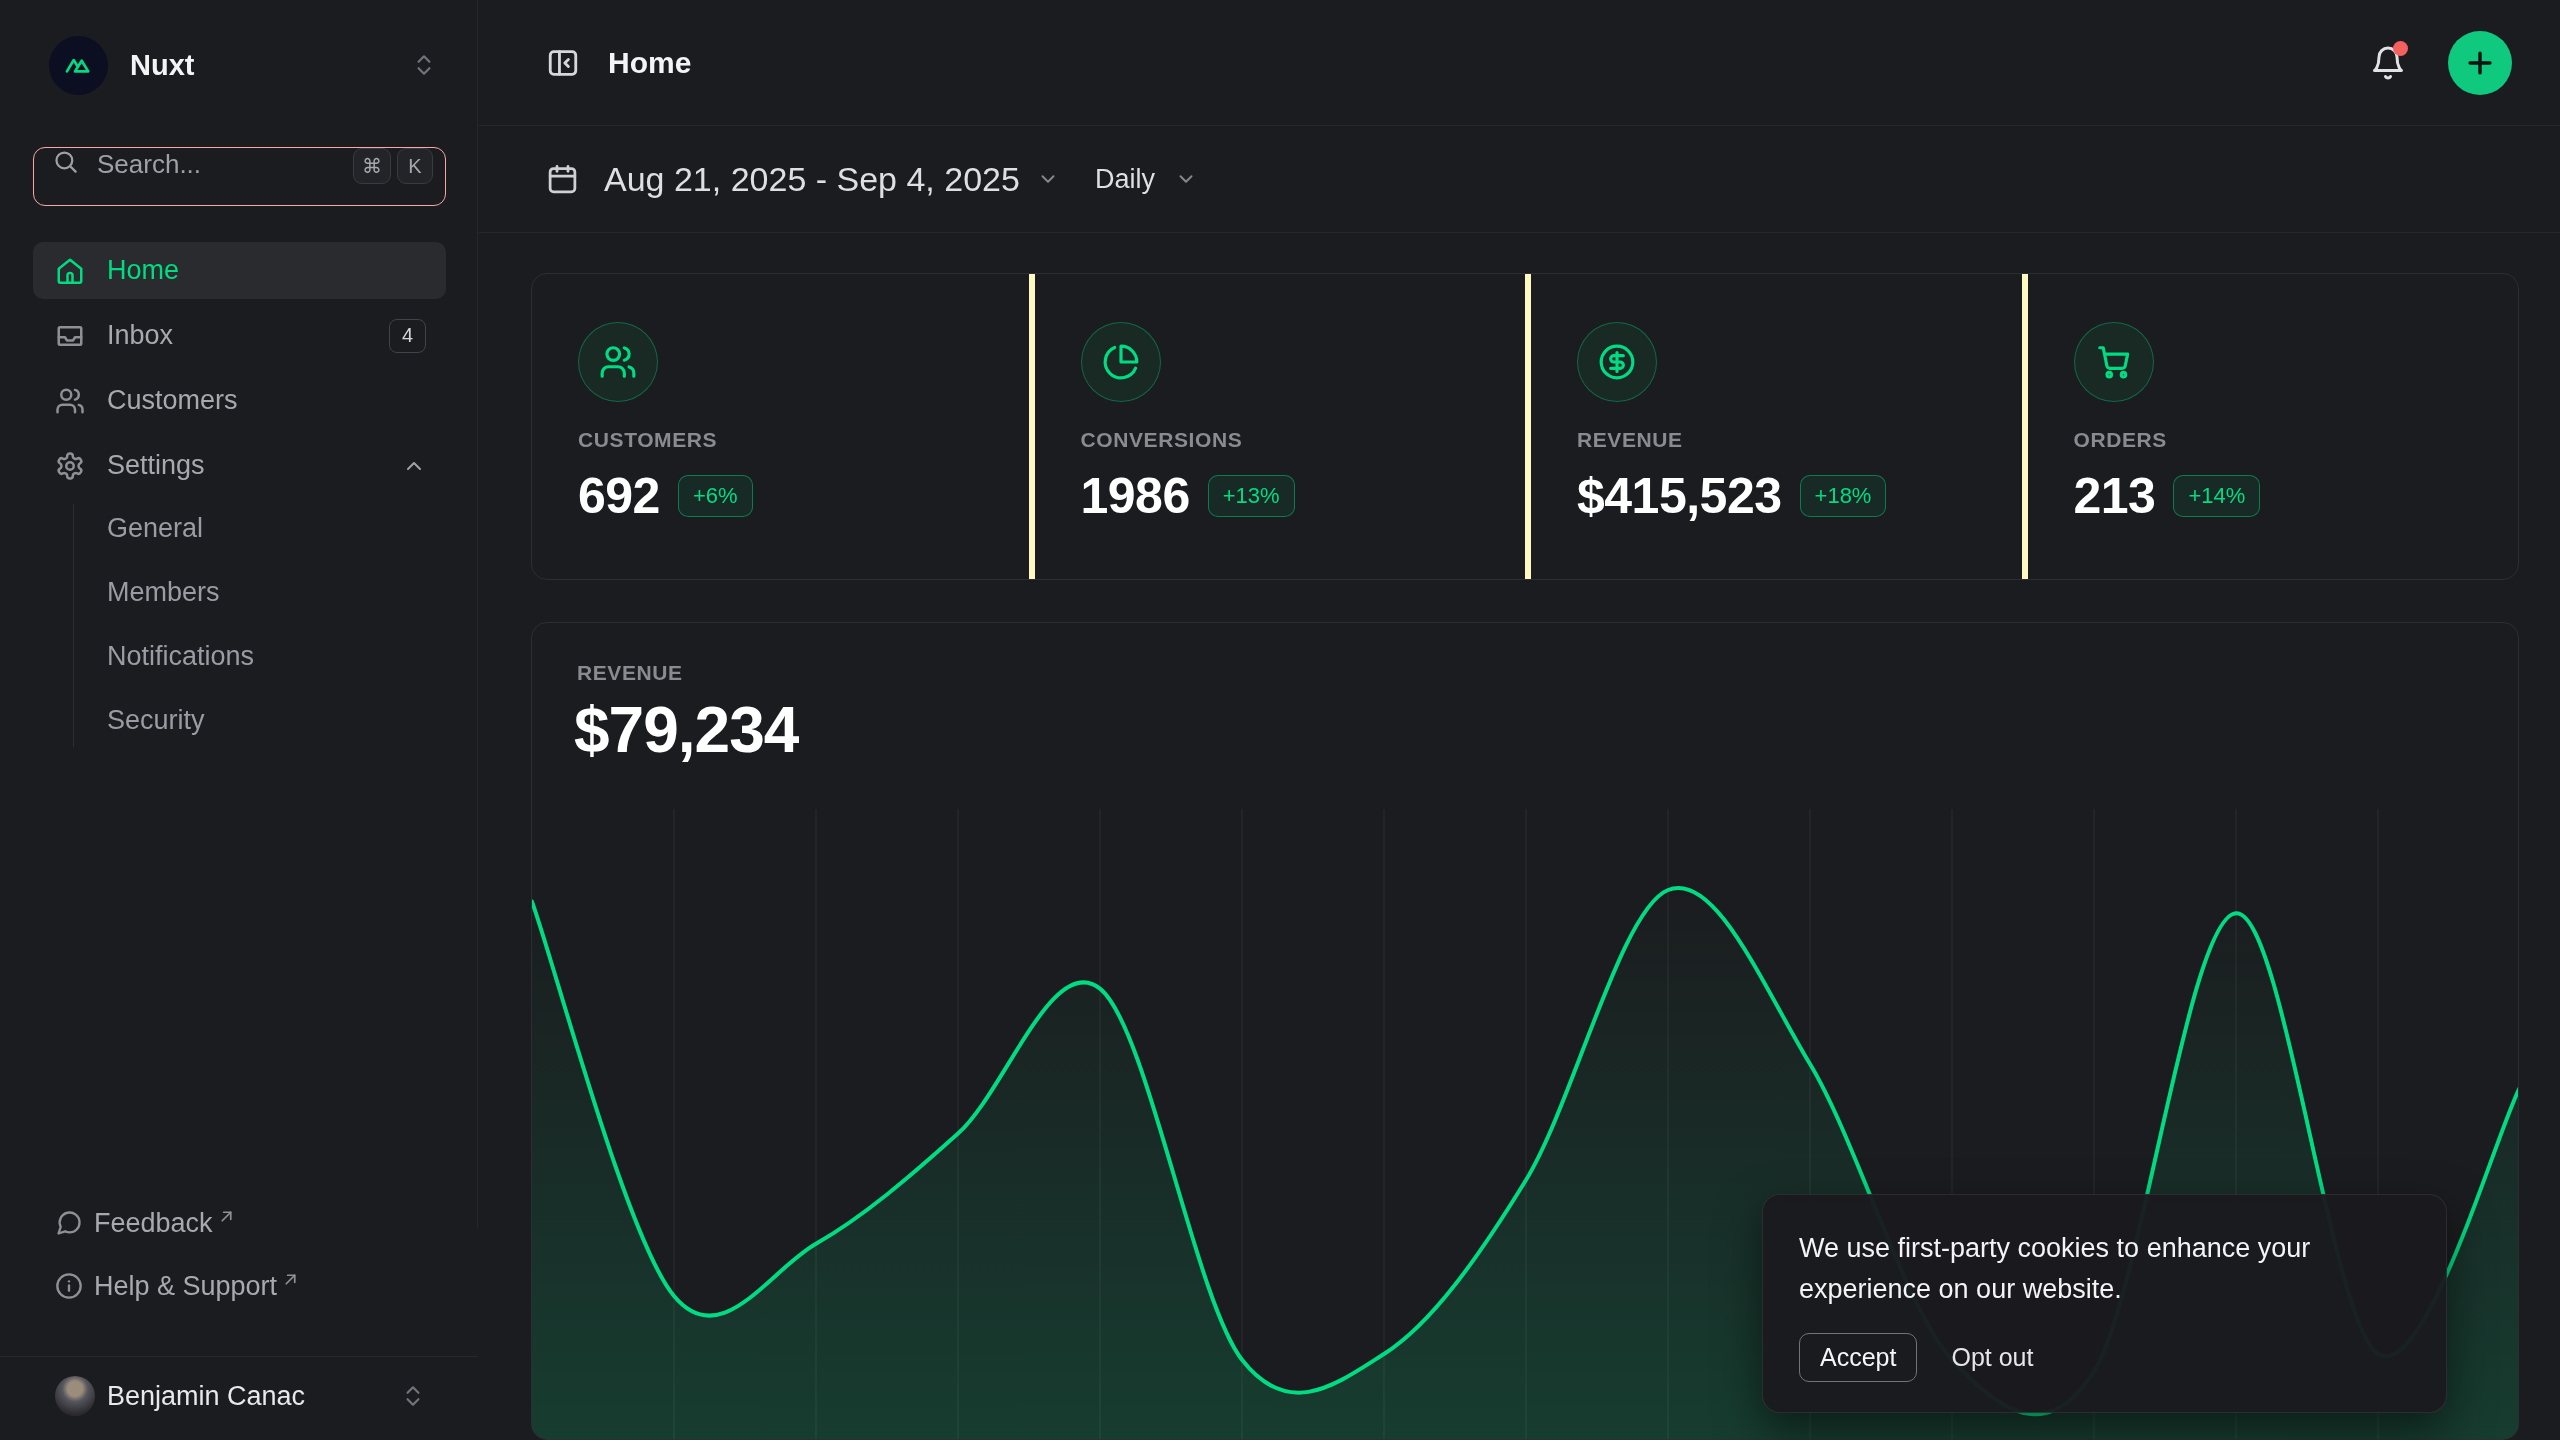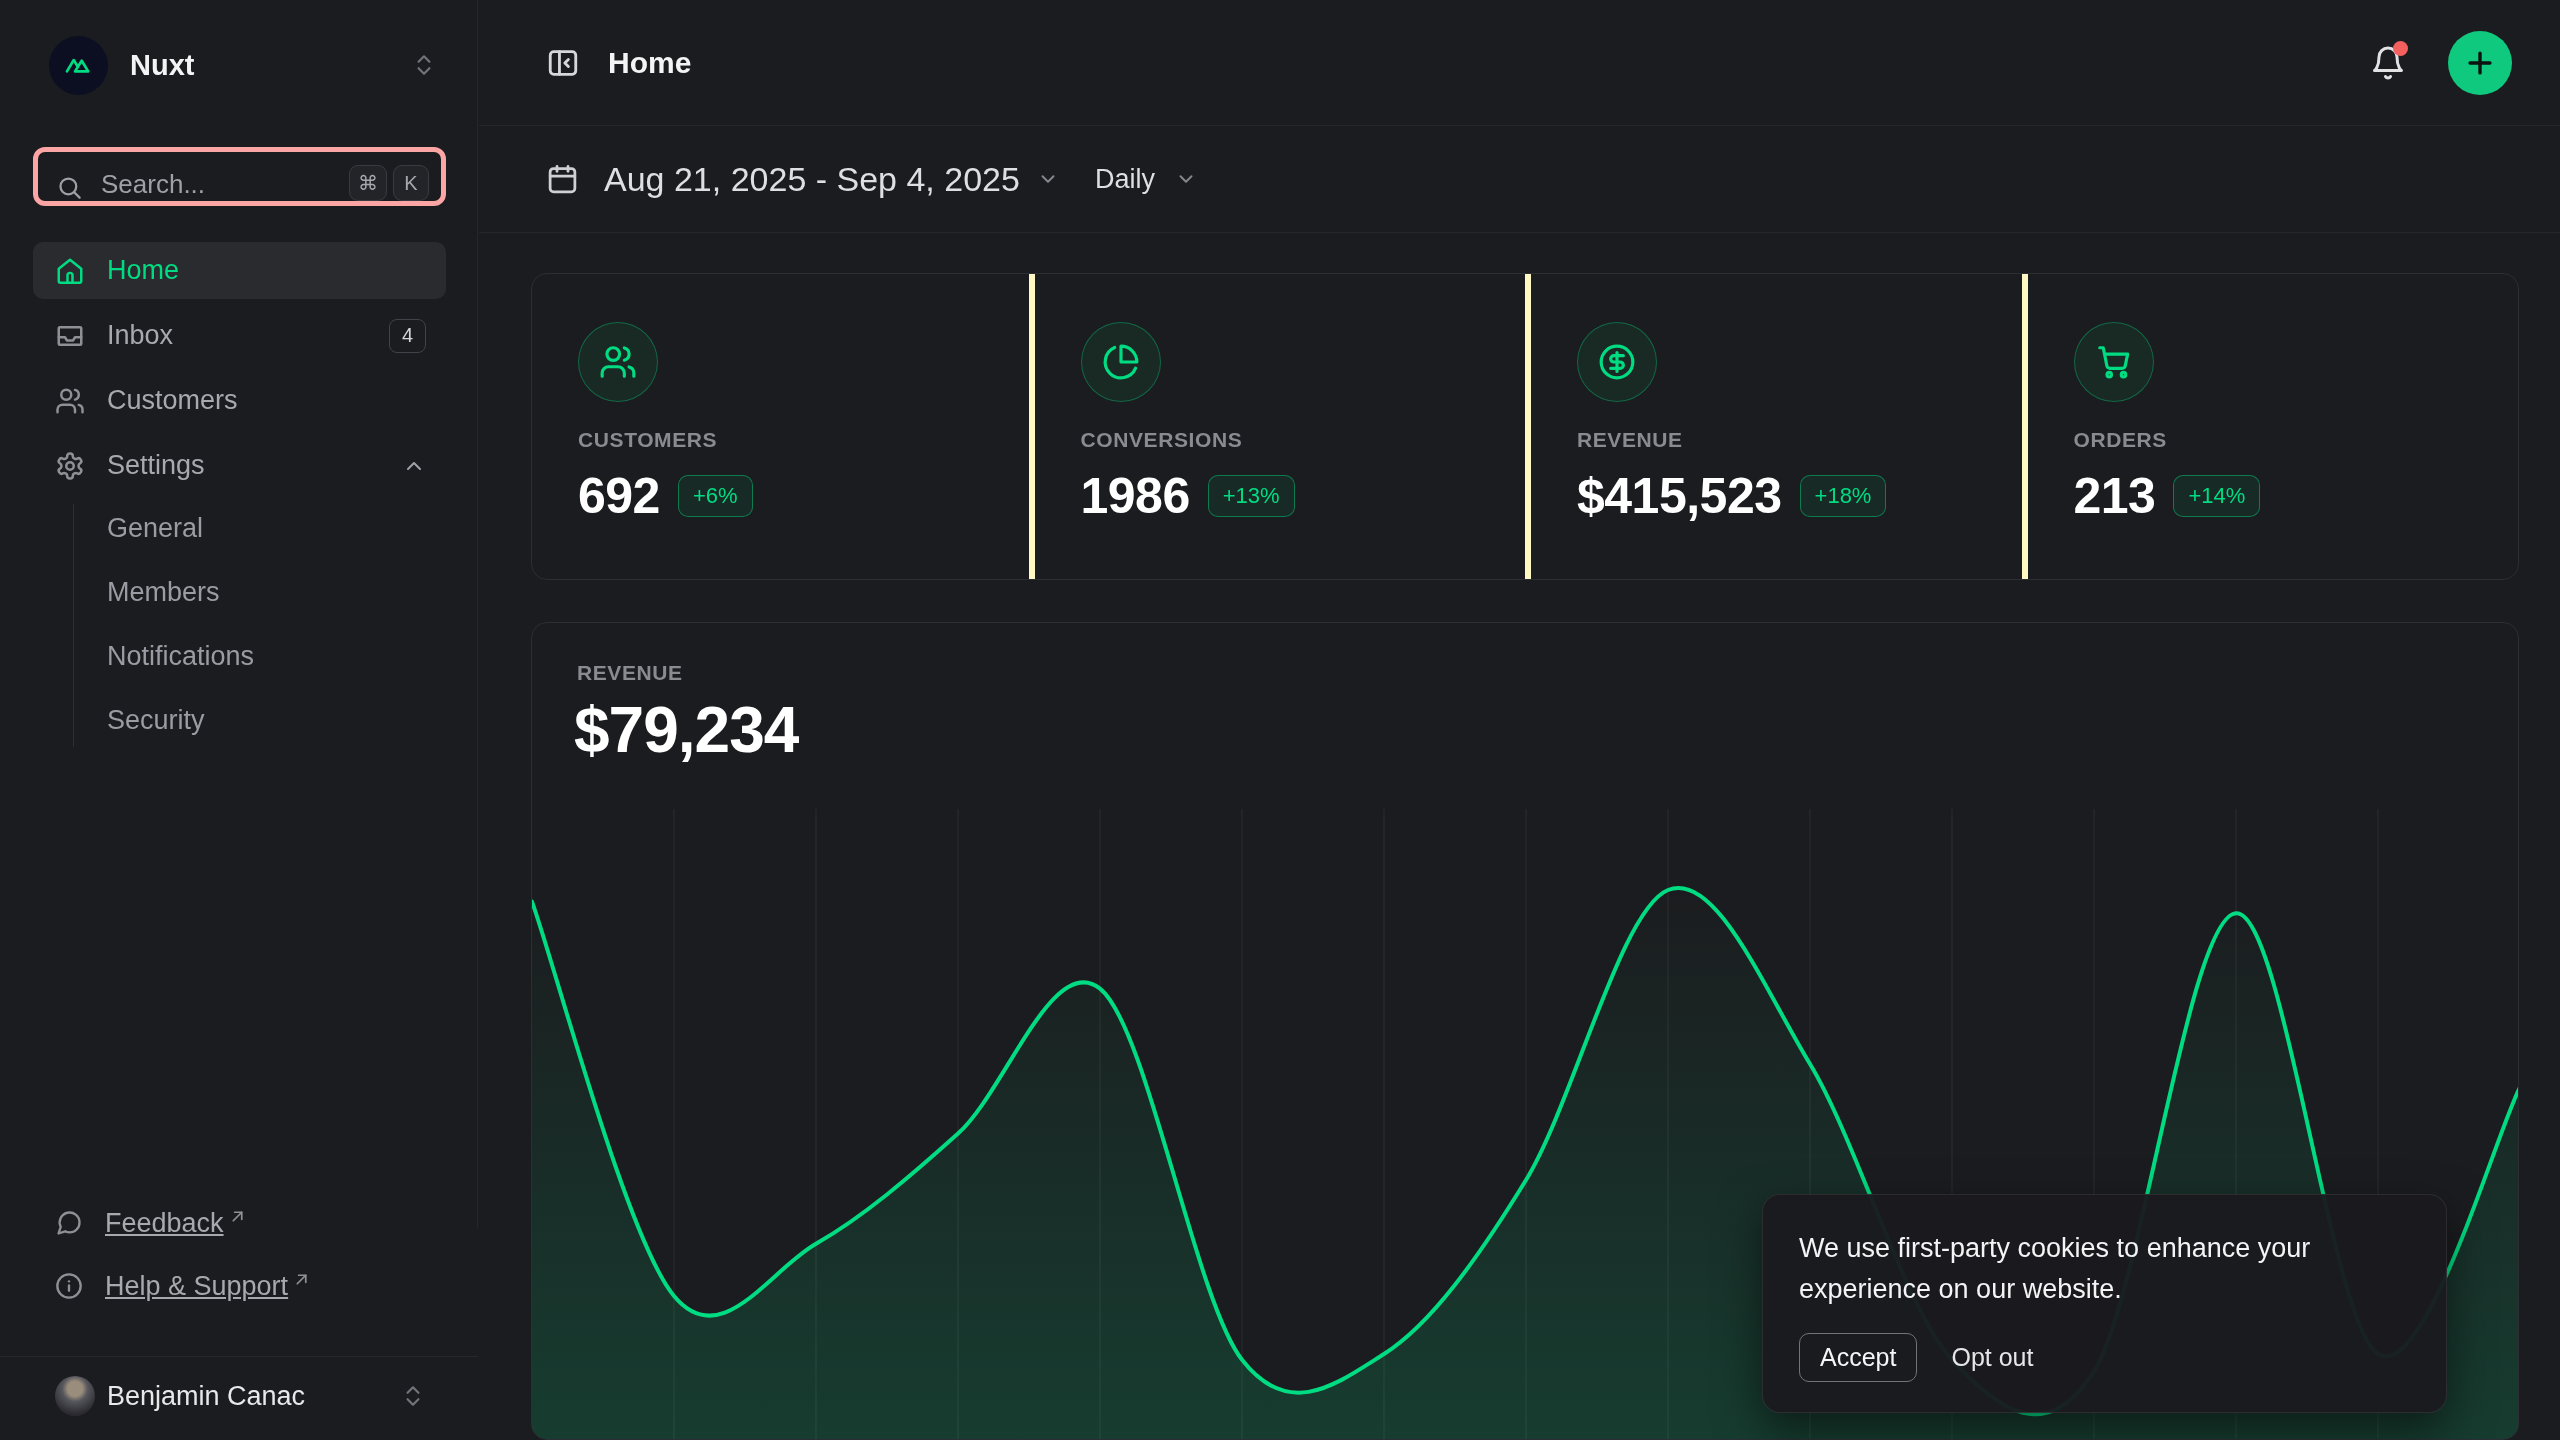--- a/index.html
+++ b/index.html
@@ -12,42 +12,42 @@
   }
   svg { display:block; }
 
   
   .sidebar { position:absolute; left:0; top:0; width:478px; height:1228px; border-right:1px solid #26272b; background:#1b1c1f; }
   .logo-row { position:absolute; left:49px; right:40px; top:35px; height:60px; display:flex; align-items:center; }
   .logo-circle { width:59px; height:59px; border-radius:50%; background:#0c0f22; display:flex; align-items:center; justify-content:center; flex:0 0 auto; }
   .logo-name { margin-left:22px; font-size:29px; font-weight:600; color:#f4f4f6; }
   .updown { margin-left:auto; color:#73747b; }
 
-  .search-box { position:absolute; left:33px; top:147px; width:413px; height:59px; border:5px solid #fca5a5; border-radius:12px; display:flex; align-items:flex-end; padding:0 12px 0 18px; color:#9ea0a6; }
+  .search-box { position:absolute; left:33px; top:147px; width:413px; height:59px; border:1px solid #fca5a5; border-radius:12px; display:flex; align-items:flex-start; padding:0 12px 0 18px; color:#9ea0a6; }
   .search-box input { flex:1; min-width:0; background:transparent; border:none; outline:none; font-family:inherit; font-size:26px; color:#e4e4e7; margin-left:16px; }
   .search-box input::placeholder { color:#9ea0a6; }
   .kbd { min-width:36px; height:36px; padding:0 8px; border:1px solid #3a3b42; background:#232428; border-radius:9px; display:flex; align-items:center; justify-content:center; font-size:20px; color:#a5a7ad; margin-left:6px; }
 
   .nav { position:absolute; left:33px; top:242px; width:413px; }
   .nav-item { height:57px; margin-bottom:8px; border-radius:10px; display:flex; align-items:center; padding:0 20px 0 22px; font-size:27px; color:#a8a9af; cursor:pointer; }
   .nav-item .nicon { width:30px; height:30px; color:#8f9096; flex:0 0 auto; }
   .nav-item .nlabel { margin-left:22px; }
   .nav-item.active { background:#2a2b2f; color:#00dc82; }
   .nav-item.active .nicon { color:#00dc82; }
   .count-badge { margin-left:auto; min-width:37px; height:34px; border:1px solid #41424a; border-radius:8px; display:flex; align-items:center; justify-content:center; font-size:20px; color:#d4d5d9; }
   .nav-chevron { margin-left:auto; color:#a0a1a8; }
 
   .sub-guide { position:absolute; left:73px; top:504px; width:1px; height:243px; background:#2d2e33; }
   .subnav { position:absolute; left:107px; top:500px; width:339px; }
   .sub-item { height:56px; margin-bottom:8px; display:flex; align-items:center; font-size:27px; color:#9b9ca3; cursor:pointer; }
 
   .side-footer { position:absolute; left:33px; top:1198px; width:413px; }
   .foot-link { height:50px; margin-bottom:13px; display:flex; align-items:center; padding:0 22px; font-size:27px; color:#a8a9af; cursor:pointer; }
   .foot-link .nicon { width:28px; height:28px; color:#8f9096; flex:0 0 auto; }
-  .foot-link .nlabel { margin-left:22px;text-decoration:underline; }
+  .foot-link .nlabel { margin-left:11px; }
   .ext-arrow { width:17px; height:17px; color:#8f9096; margin-left:5px; margin-top:-14px; }
 
   .side-divider { position:absolute; left:0; top:1356px; width:478px; height:1px; background:#26272b; }
   .user-row { position:absolute; left:33px; top:1366px; width:413px; height:60px; display:flex; align-items:center; padding:0 20px 0 22px; cursor:pointer; }
   .avatar { width:40px; height:40px; border-radius:50%; flex:0 0 auto;
     background:radial-gradient(circle at 50% 32%, #9a8d7c 0 22%, #55555c 38%, #2a2a2f 75%); }
   .user-name { margin-left:12px; font-size:27px; font-weight:500; color:#e8e8eb; }
 
   
   .main-header { position:absolute; left:479px; top:0; right:0; height:126px; border-bottom:1px solid #26272b; display:flex; align-items:center; padding:0 48px 0 67px; }

